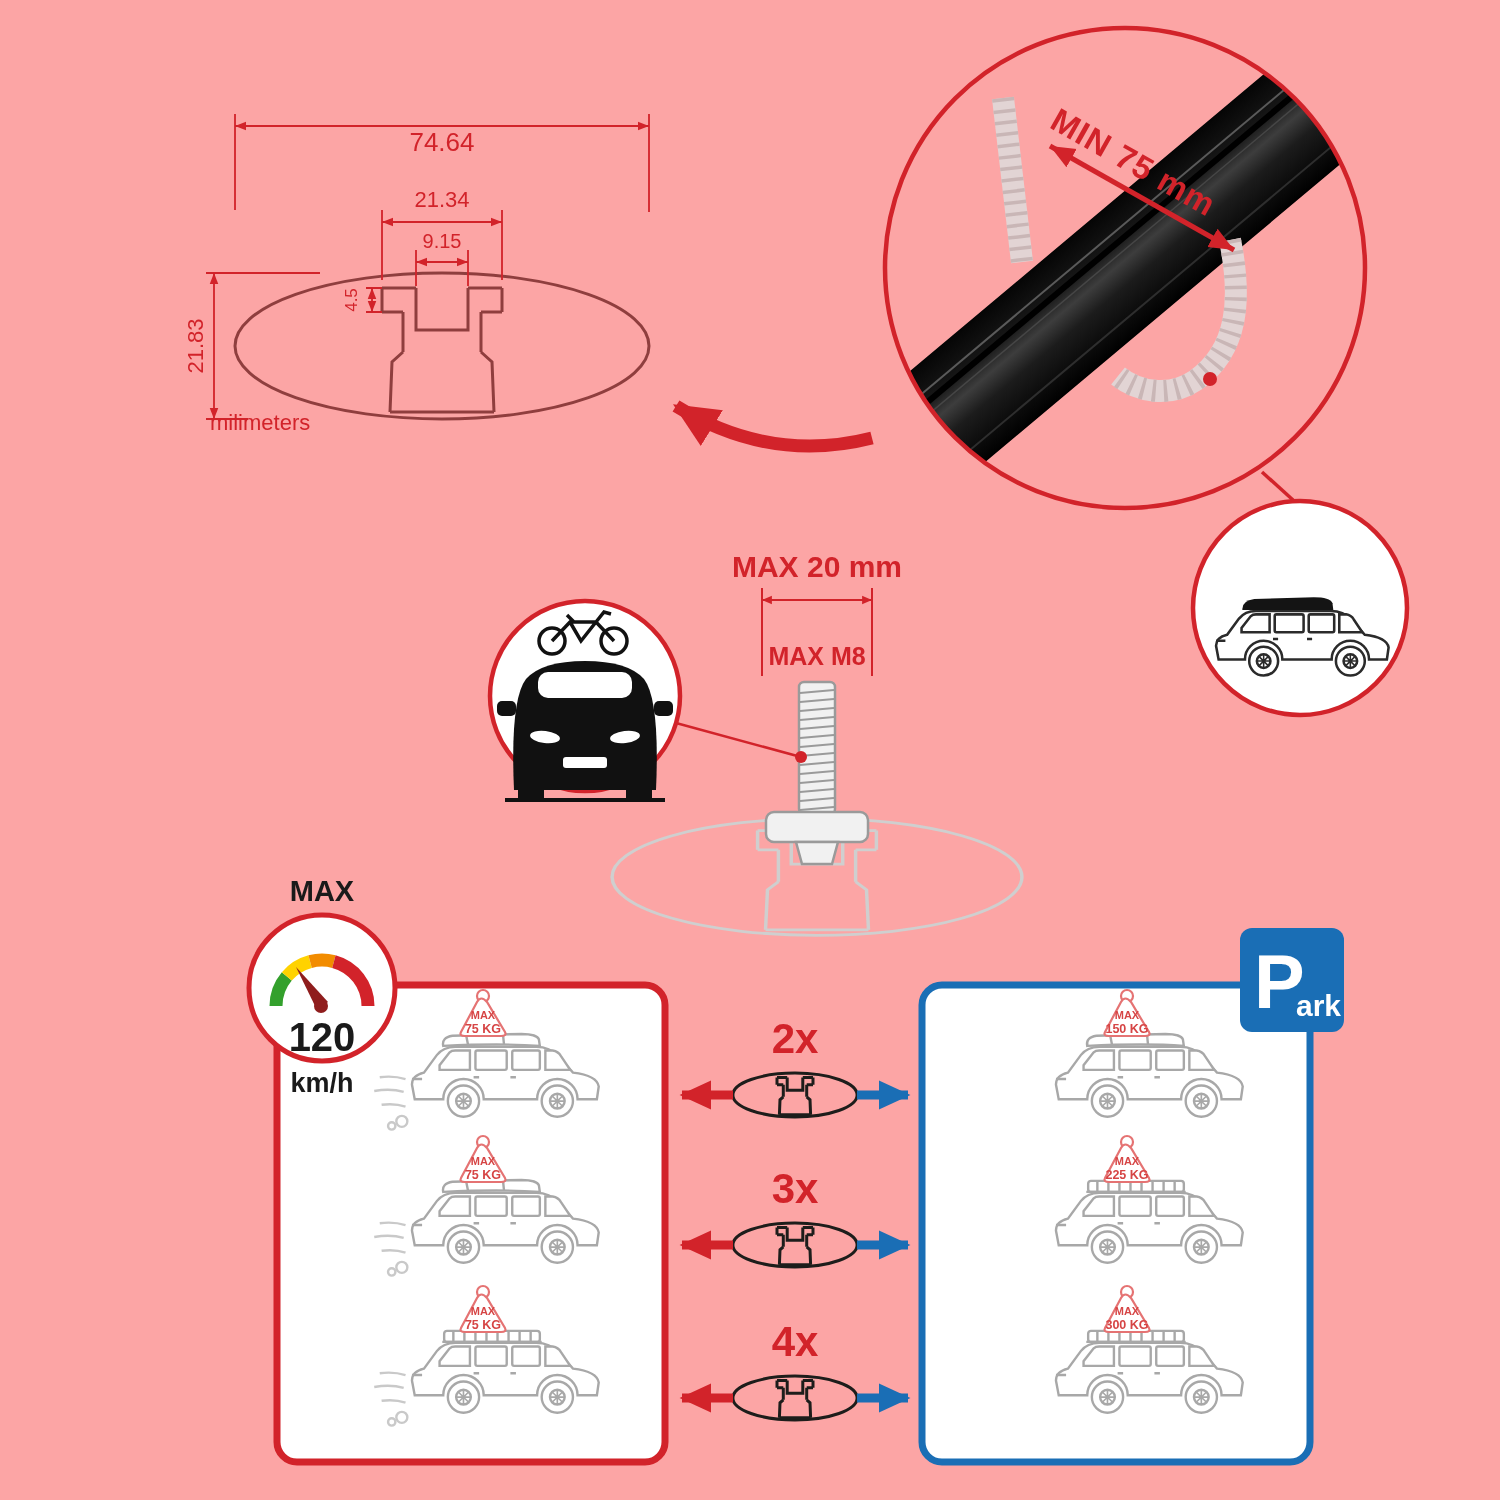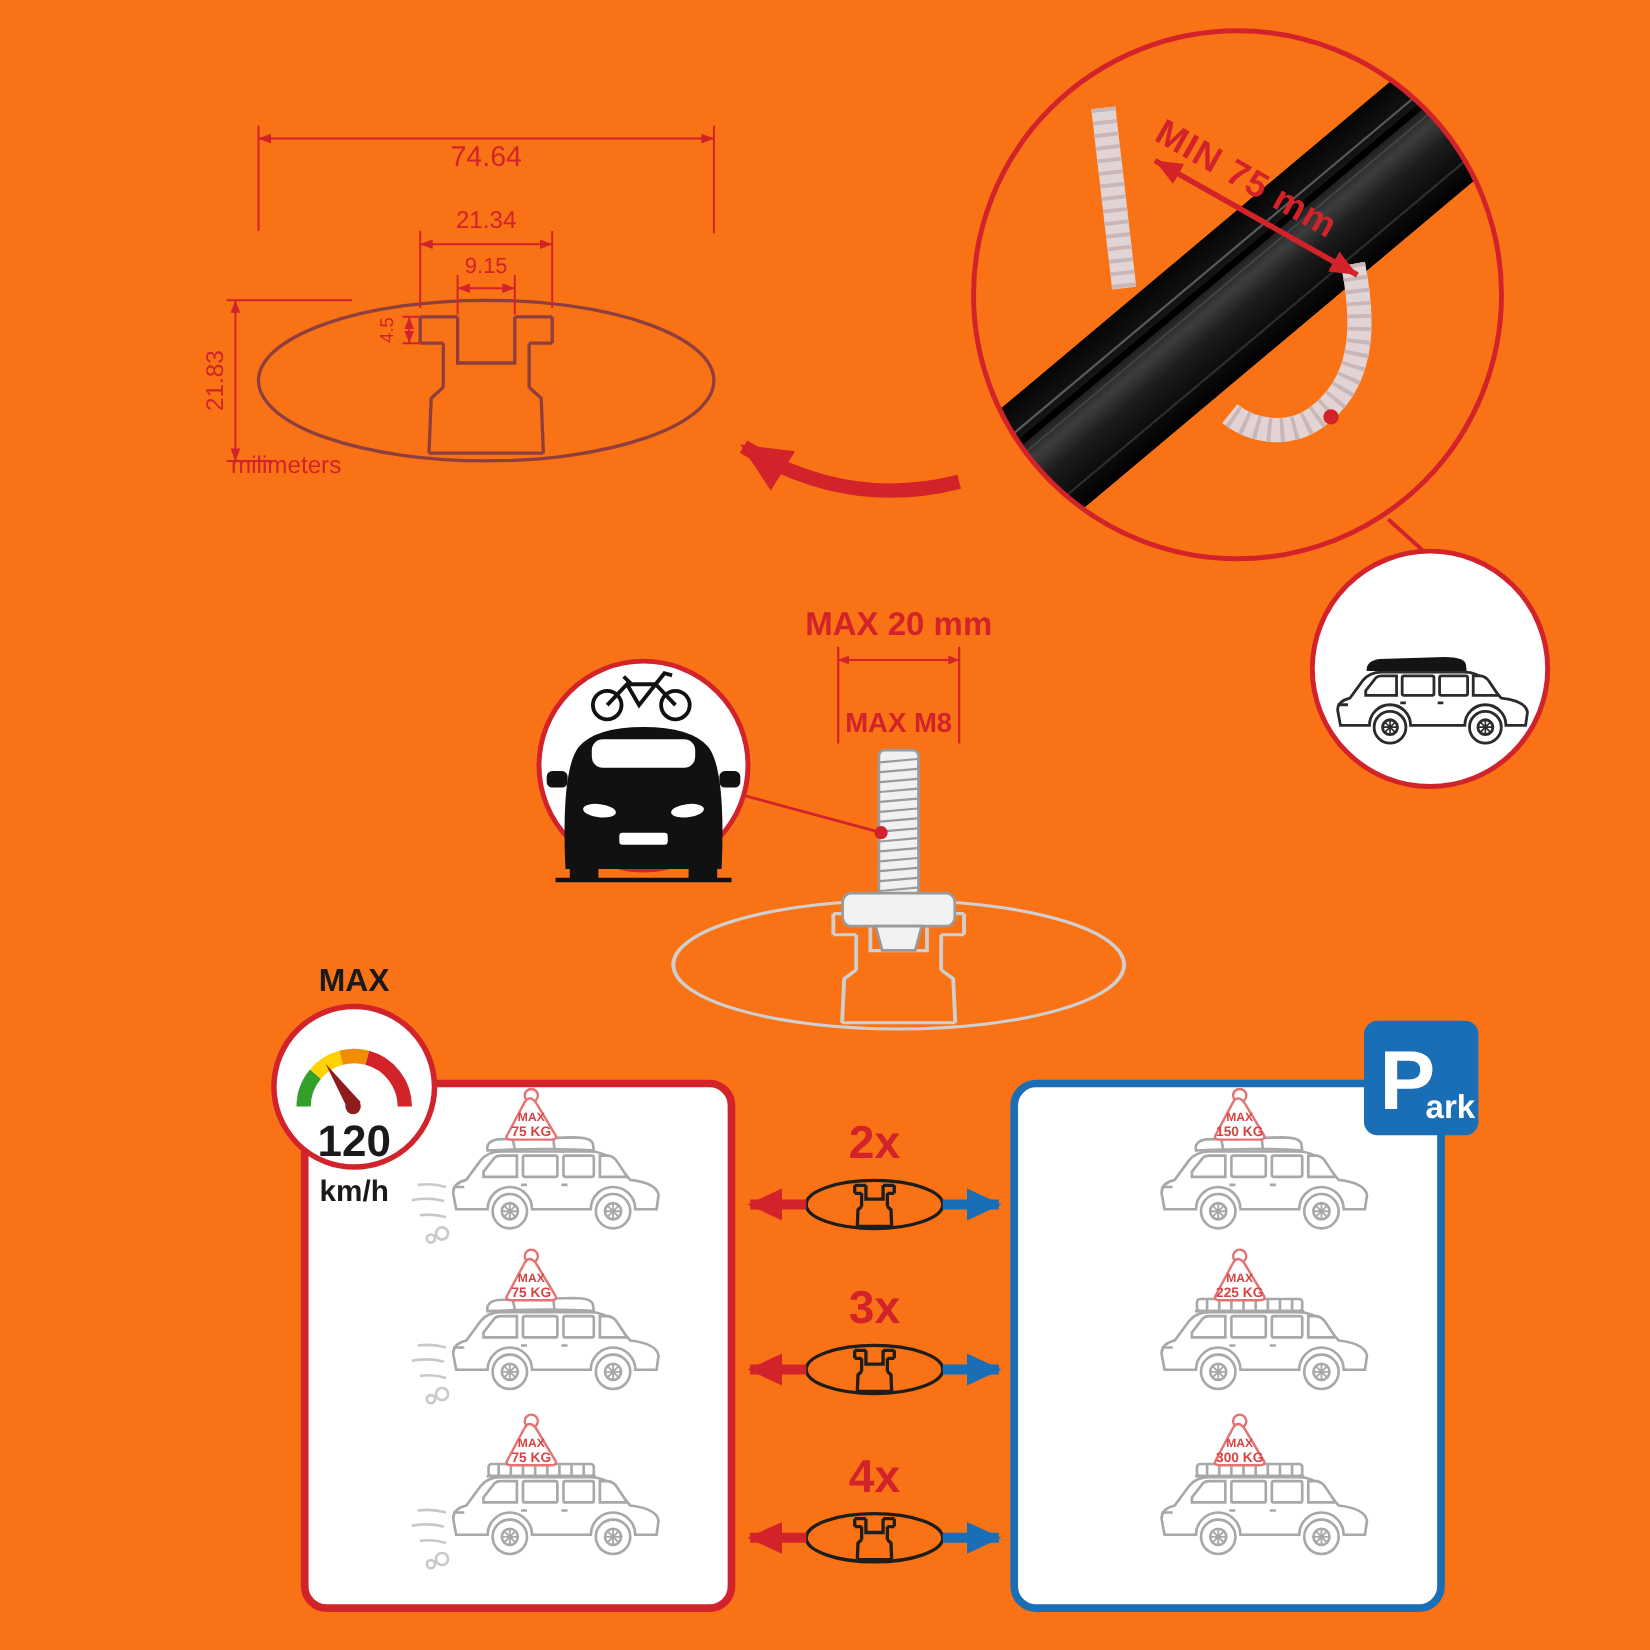--- a/index.html
+++ b/index.html
@@ -1,16 +1,16 @@
 <!DOCTYPE html>
 <html><head>
 <meta charset="utf-8">
 <style>
   html,body{margin:0;padding:0;background:#fff;}
-  .canvas{position:relative;width:1500px;height:1500px;background:#f97316;overflow:hidden;}
+  .canvas{position:relative;width:1500px;height:1500px;background:#fca5a5;overflow:hidden;}
   svg{display:block;}
   text{font-family:"Liberation Sans","DejaVu Sans",sans-serif;}
   .mid{text-anchor:middle;}
   .dim-lg{fill:#d2232a;font-size:26px;}
   .dim-md{fill:#d2232a;font-size:22px;}
   .dim-sm{fill:#d2232a;font-size:20px;}
   .dim-xs{fill:#d2232a;font-size:17px;}
   .red-b30{fill:#d2232a;font-size:30px;font-weight:bold;}
   .red-b25{fill:#d2232a;font-size:25px;font-weight:bold;}
   .red-b33{fill:#d2232a;font-size:33px;font-weight:bold;letter-spacing:1px;}

